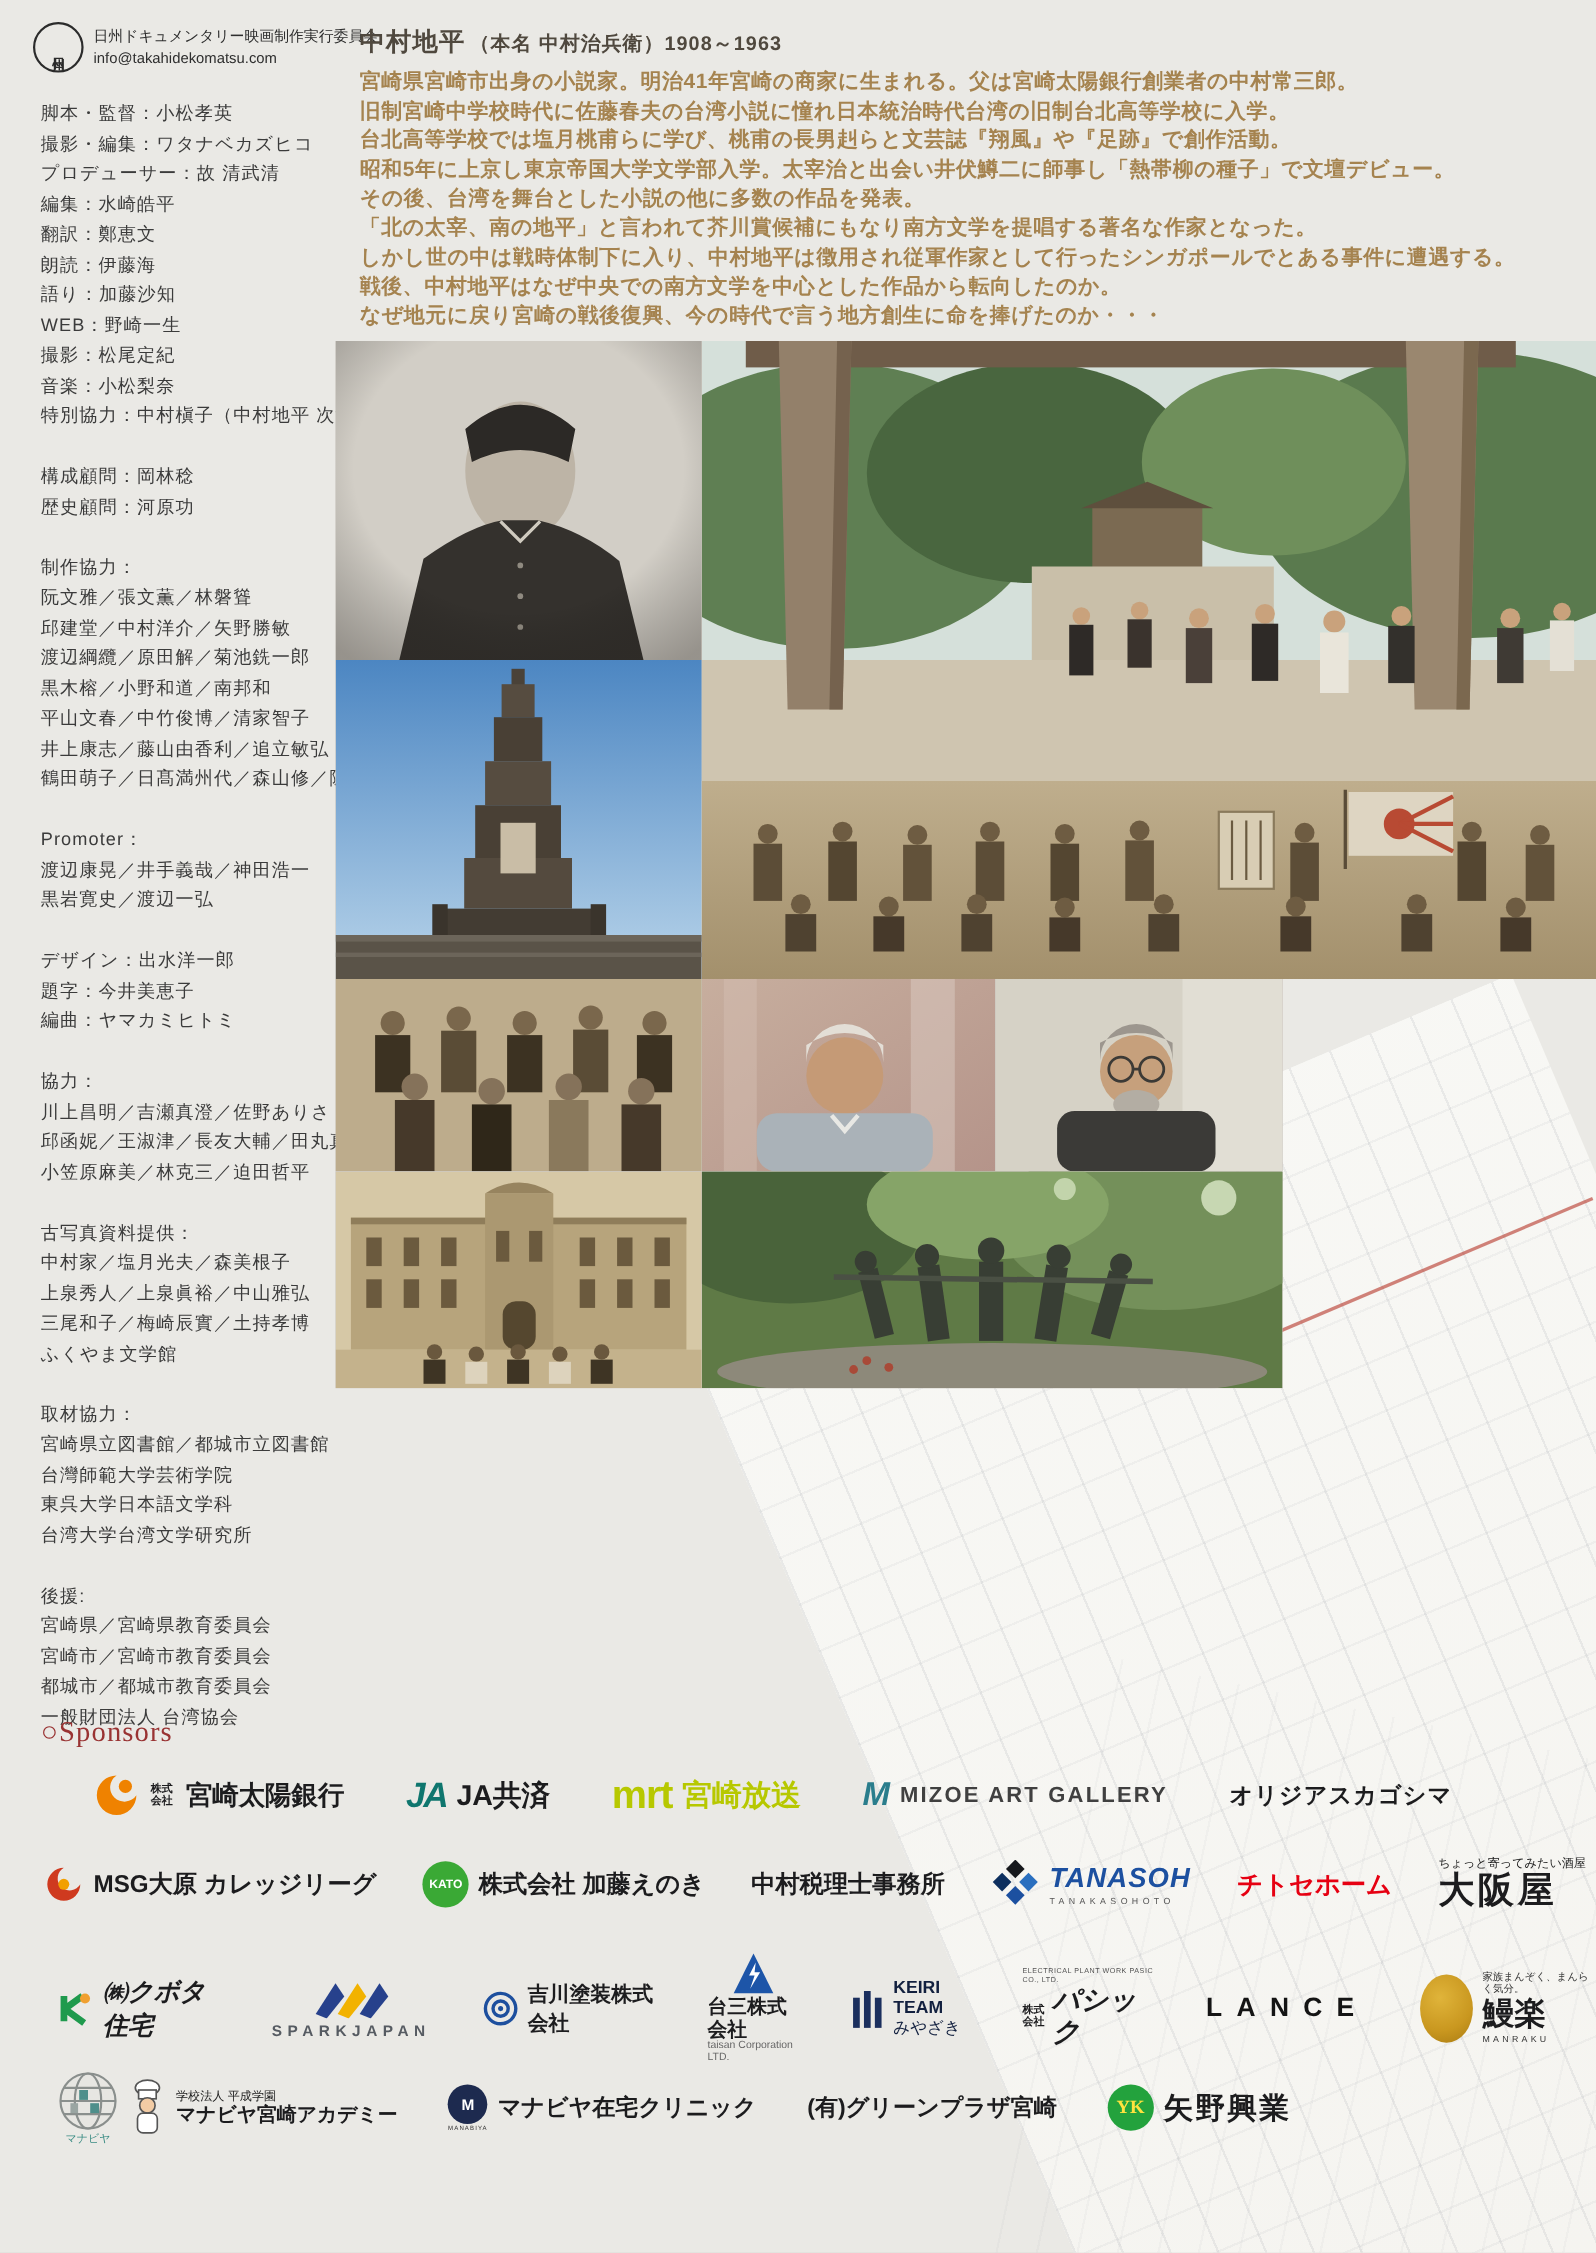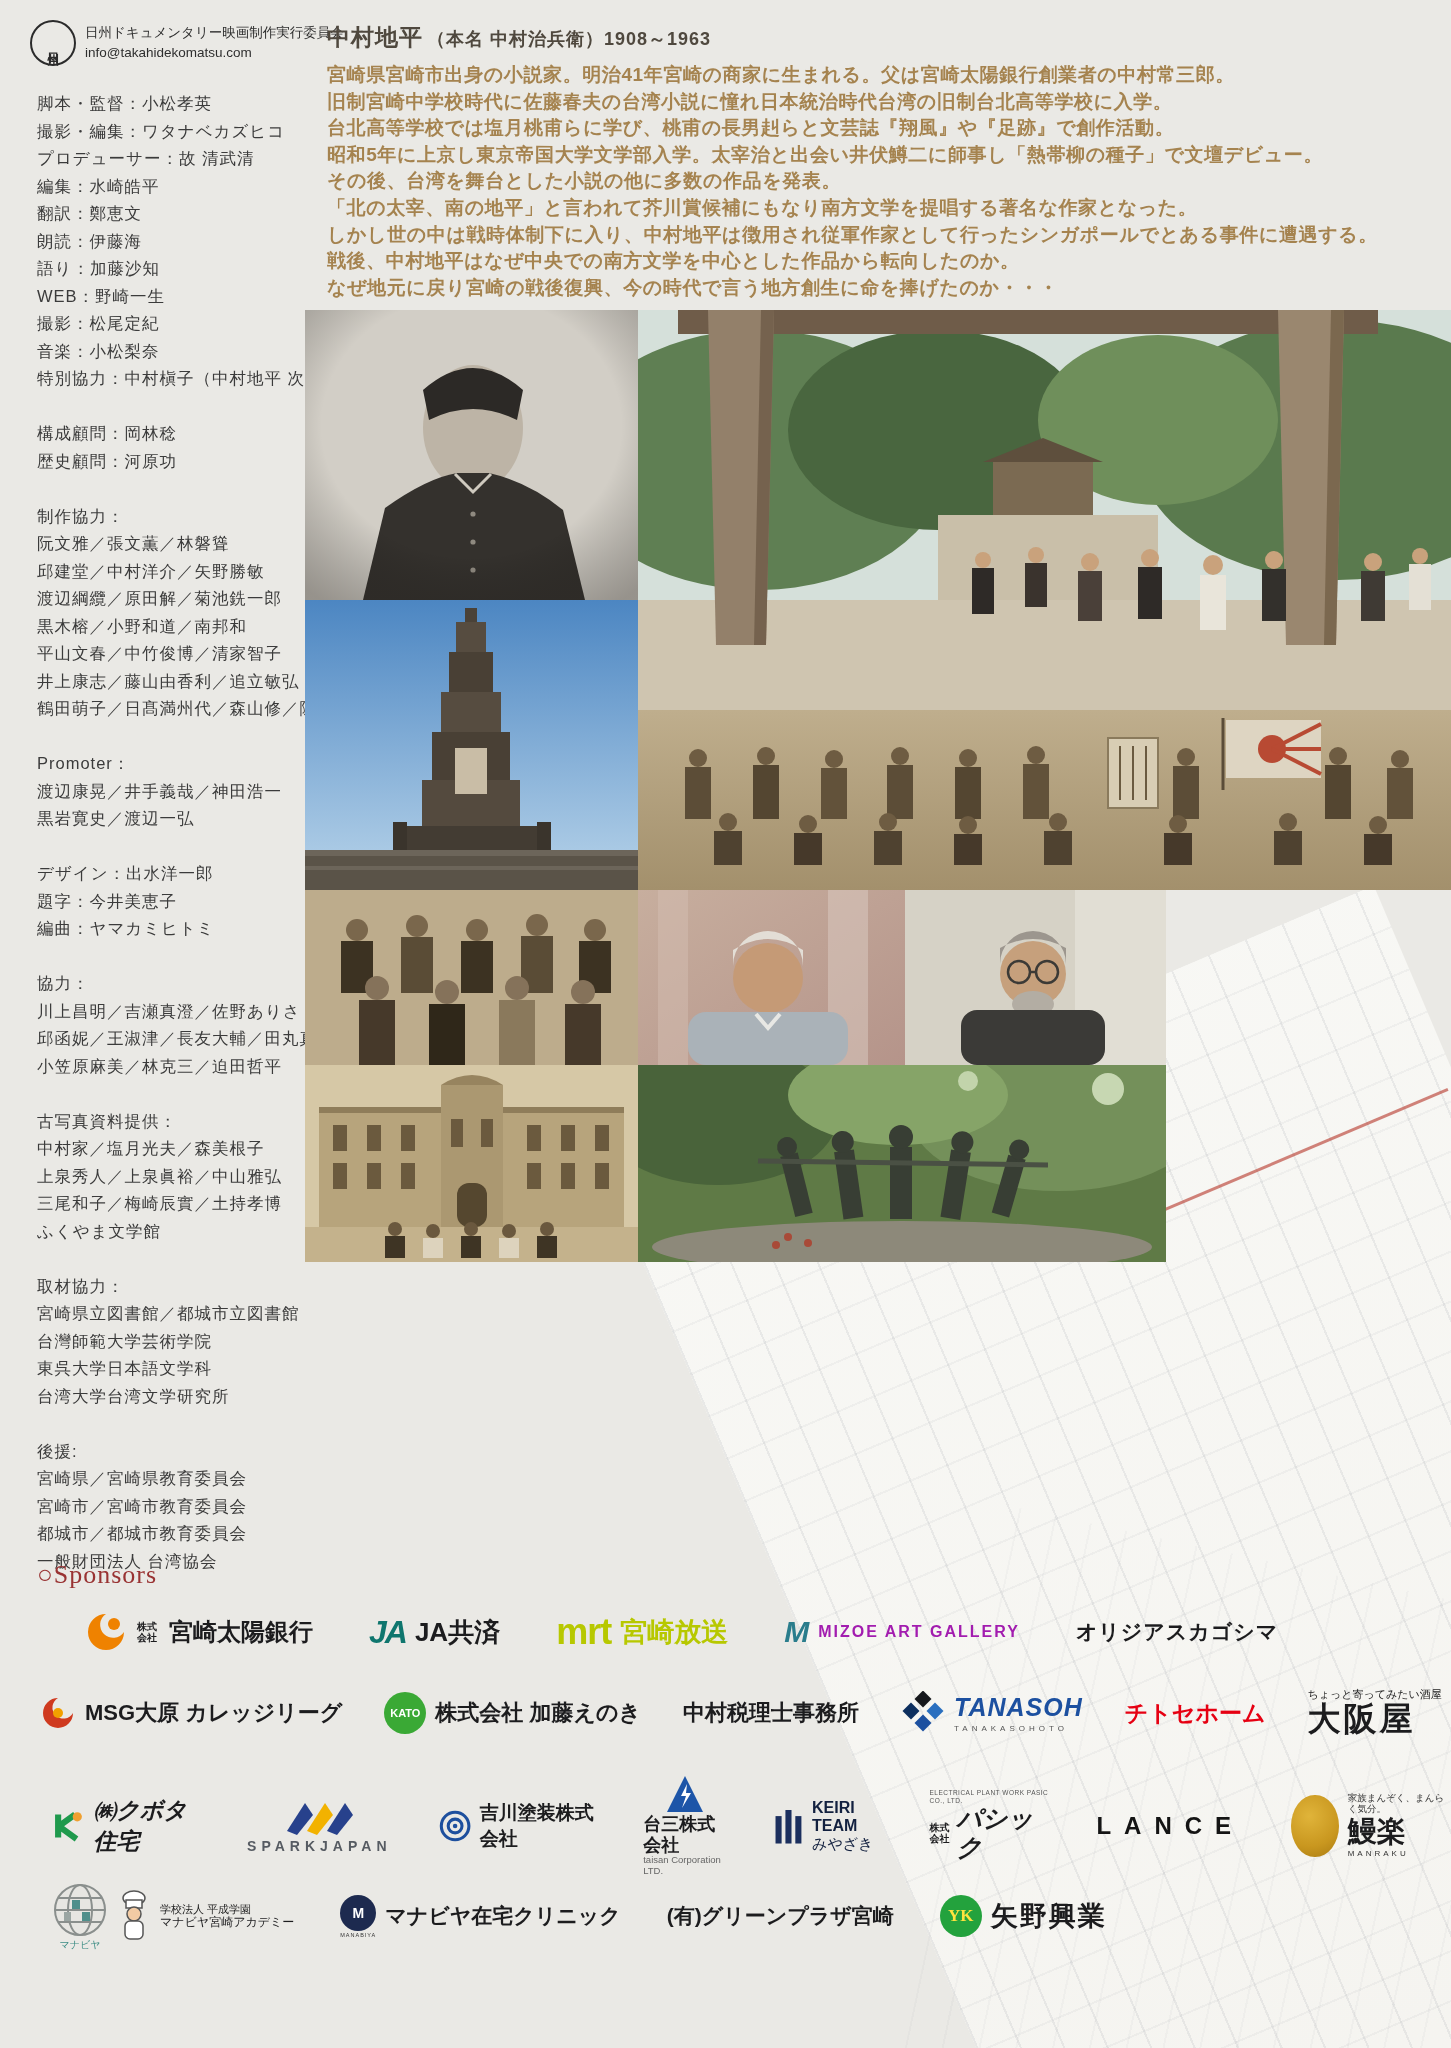--- a/index.html
+++ b/index.html
@@ -65,21 +65,21 @@
   .sp{display:flex;align-items:center;gap:9px;color:#1c1c1e;}
   .sp .col{display:flex;flex-direction:column;align-items:flex-start;line-height:1.15;}
   .sp .nm{font-weight:800;}
   .prefix{width:2.3em;font-size:10px;line-height:1.15;color:#1c1c1e;font-weight:700;}
   .nm-big{font-size:24px;}
   .ja-mark{font-size:32px;font-weight:900;font-style:italic;color:#0f766e;letter-spacing:-2px;}
   .ja-nm{font-size:26px;font-weight:800;}
   .mrt-mark{font-size:36px;font-weight:900;color:#b7c800;letter-spacing:-1px;}
   .mrt-nm{font-size:27px;font-weight:900;color:#b7c800;}
   .mizoe-mark{font-size:30px;font-weight:900;font-style:italic;color:#2a7d8c;}
-  .mizoe-nm{font-size:16px;font-weight:600;color:#a21caf;letter-spacing:2px;}
+  .mizoe-nm{font-size:20px;font-weight:600;color:#404040;letter-spacing:2px;}
   .ori-nm{font-size:21px;font-weight:900;letter-spacing:1px;}
   .msg-nm{font-size:22px;font-weight:900;}
   .kato-circle{width:42px;height:42px;border-radius:50%;background:#3aa935;color:#fff;
     display:flex;align-items:center;justify-content:center;font-size:11px;font-weight:800;}
   .kato-nm{font-size:22px;font-weight:900;}
   .tax-nm{font-size:22px;font-weight:800;}
   .tanasoh-nm{font-size:25px;font-weight:900;font-style:italic;color:#1c50a0;letter-spacing:1px;}
   .tanasoh-sub{font-size:8px;letter-spacing:4px;color:#555;margin-top:2px;}
   .chitose-nm{font-size:23px;font-weight:900;color:#e60012;}
   .osakaya .tag{font-size:11px;color:#222;}
@@ -93,21 +93,21 @@
   .keiri-sub{font-size:15px;color:#12203f;}
   .pasic-top{font-size:6.5px;color:#555;letter-spacing:.5px;}
   .pasic-nm{font-size:25px;font-weight:900;font-style:italic;}
   .lance-nm{font-size:24px;letter-spacing:13px;color:#141414;font-weight:600;}
   .manraku-circle{width:62px;height:62px;border-radius:50%;
     background:radial-gradient(circle at 38% 34%,#e0b43a,#c9971f 60%,#a87a12);}
   .manraku .tag{font-size:9.5px;color:#333;}
   .manraku .nm{font-family:"Liberation Serif",serif;font-size:29px;font-weight:900;}
   .manraku .sub{font-size:8px;letter-spacing:3px;color:#333;}
   .acad .tag{font-size:11px;color:#222;}
-  .acad .nm{font-size:12px;font-weight:400;}
+  .acad .nm{font-size:18px;font-weight:700;}
   .globe-label{font-size:10px;color:#3d8d85;margin-top:1px;}
   .clinic-circle{width:36px;height:36px;border-radius:50%;background:#1d2a4f;color:#fff;
     display:flex;align-items:center;justify-content:center;font-size:14px;font-weight:800;}
   .clinic-sub{font-size:5.5px;letter-spacing:1px;color:#333;text-align:center;margin-top:1px;}
   .clinic-nm{font-size:21px;font-weight:800;}
   .green-nm{font-size:21px;font-weight:800;}
   .yk-circle{width:42px;height:42px;border-radius:50%;background:#23a23d;color:#ffe33e;
     display:flex;align-items:center;justify-content:center;font-size:17px;font-weight:900;
     font-family:"Liberation Serif",serif;}
   .yano-nm{font-family:"Liberation Serif",serif;font-size:27px;font-weight:900;letter-spacing:2px;}

